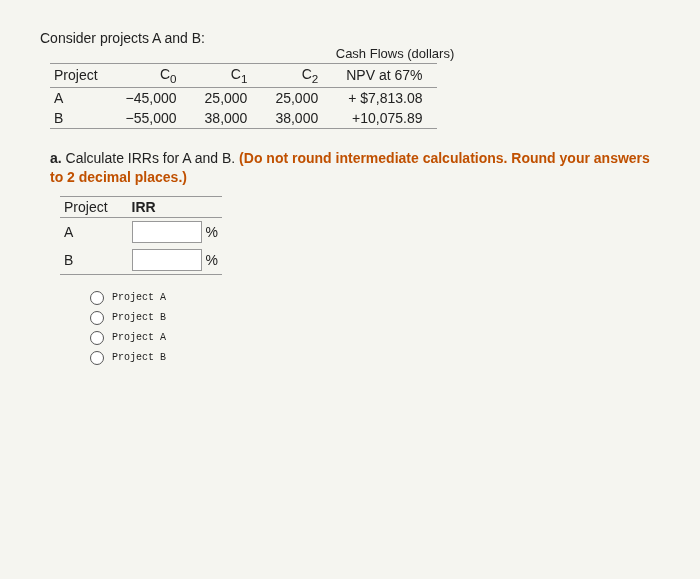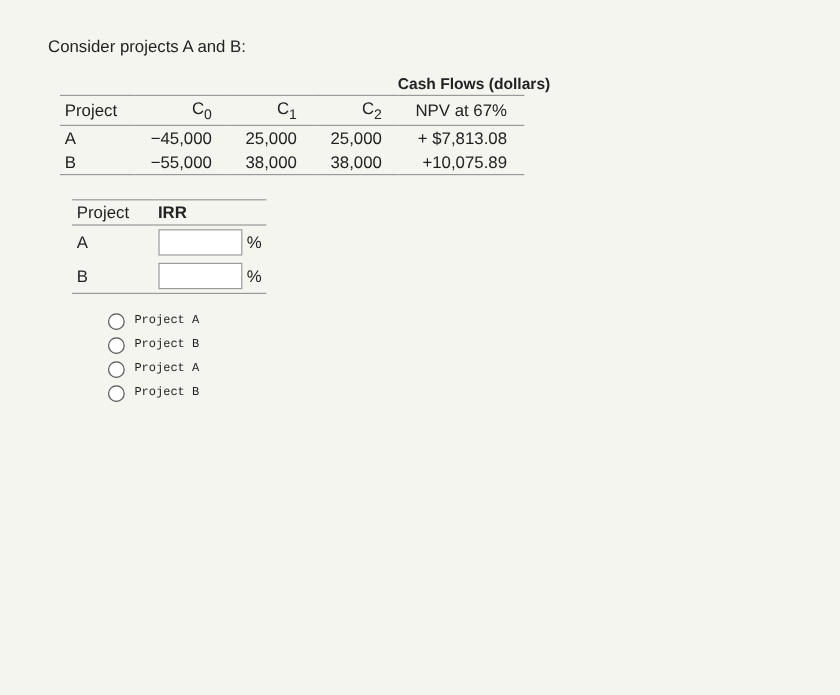--- a/index.html
+++ b/index.html
@@ -8,32 +8,32 @@
       font-family: Arial, sans-serif;
       font-size: 14px;
       color: #222;
       width: 700px;
       min-height: 579px;
       padding: 30px 40px;
     }
 
     .main-question {
       font-size: 14px;
-      margin-bottom: 16px;
+      margin-bottom: 0;
     }
 
     
     .cash-flow-table-wrap {
       margin-bottom: 20px;
     }
 
     .cash-flow-header-label {
       text-align: center;
       font-size: 13px;
-      font-weight: bold;
+      font-weight: normal;
       margin-bottom: 2px;
       padding-left: 90px;
     }
 
     table.cf-table {
       border-collapse: collapse;
       margin-left: 10px;
     }
 
     table.cf-table th, table.cf-table td {
@@ -196,20 +196,25 @@
         <td>−55,000</td>
         <td>38,000</td>
         <td>38,000</td>
         <td>+10,075.89</td>
       </tr>
     </tbody>
   </table>
 </div>
 
 <div class="indent-block">
+  <p class="section-label">
+    <strong>a.</strong>
+    <span>Calculate IRRs for A and B.</span>
+    <span class="bold-orange">(Do not round intermediate calculations. Round your answers to 2 decimal places.)</span>
+  </p>
 
   <table class="irr-table">
     <thead>
       <tr>
         <th>Project</th>
         <th>IRR</th>
       </tr>
     </thead>
     <tbody>
       <tr>

